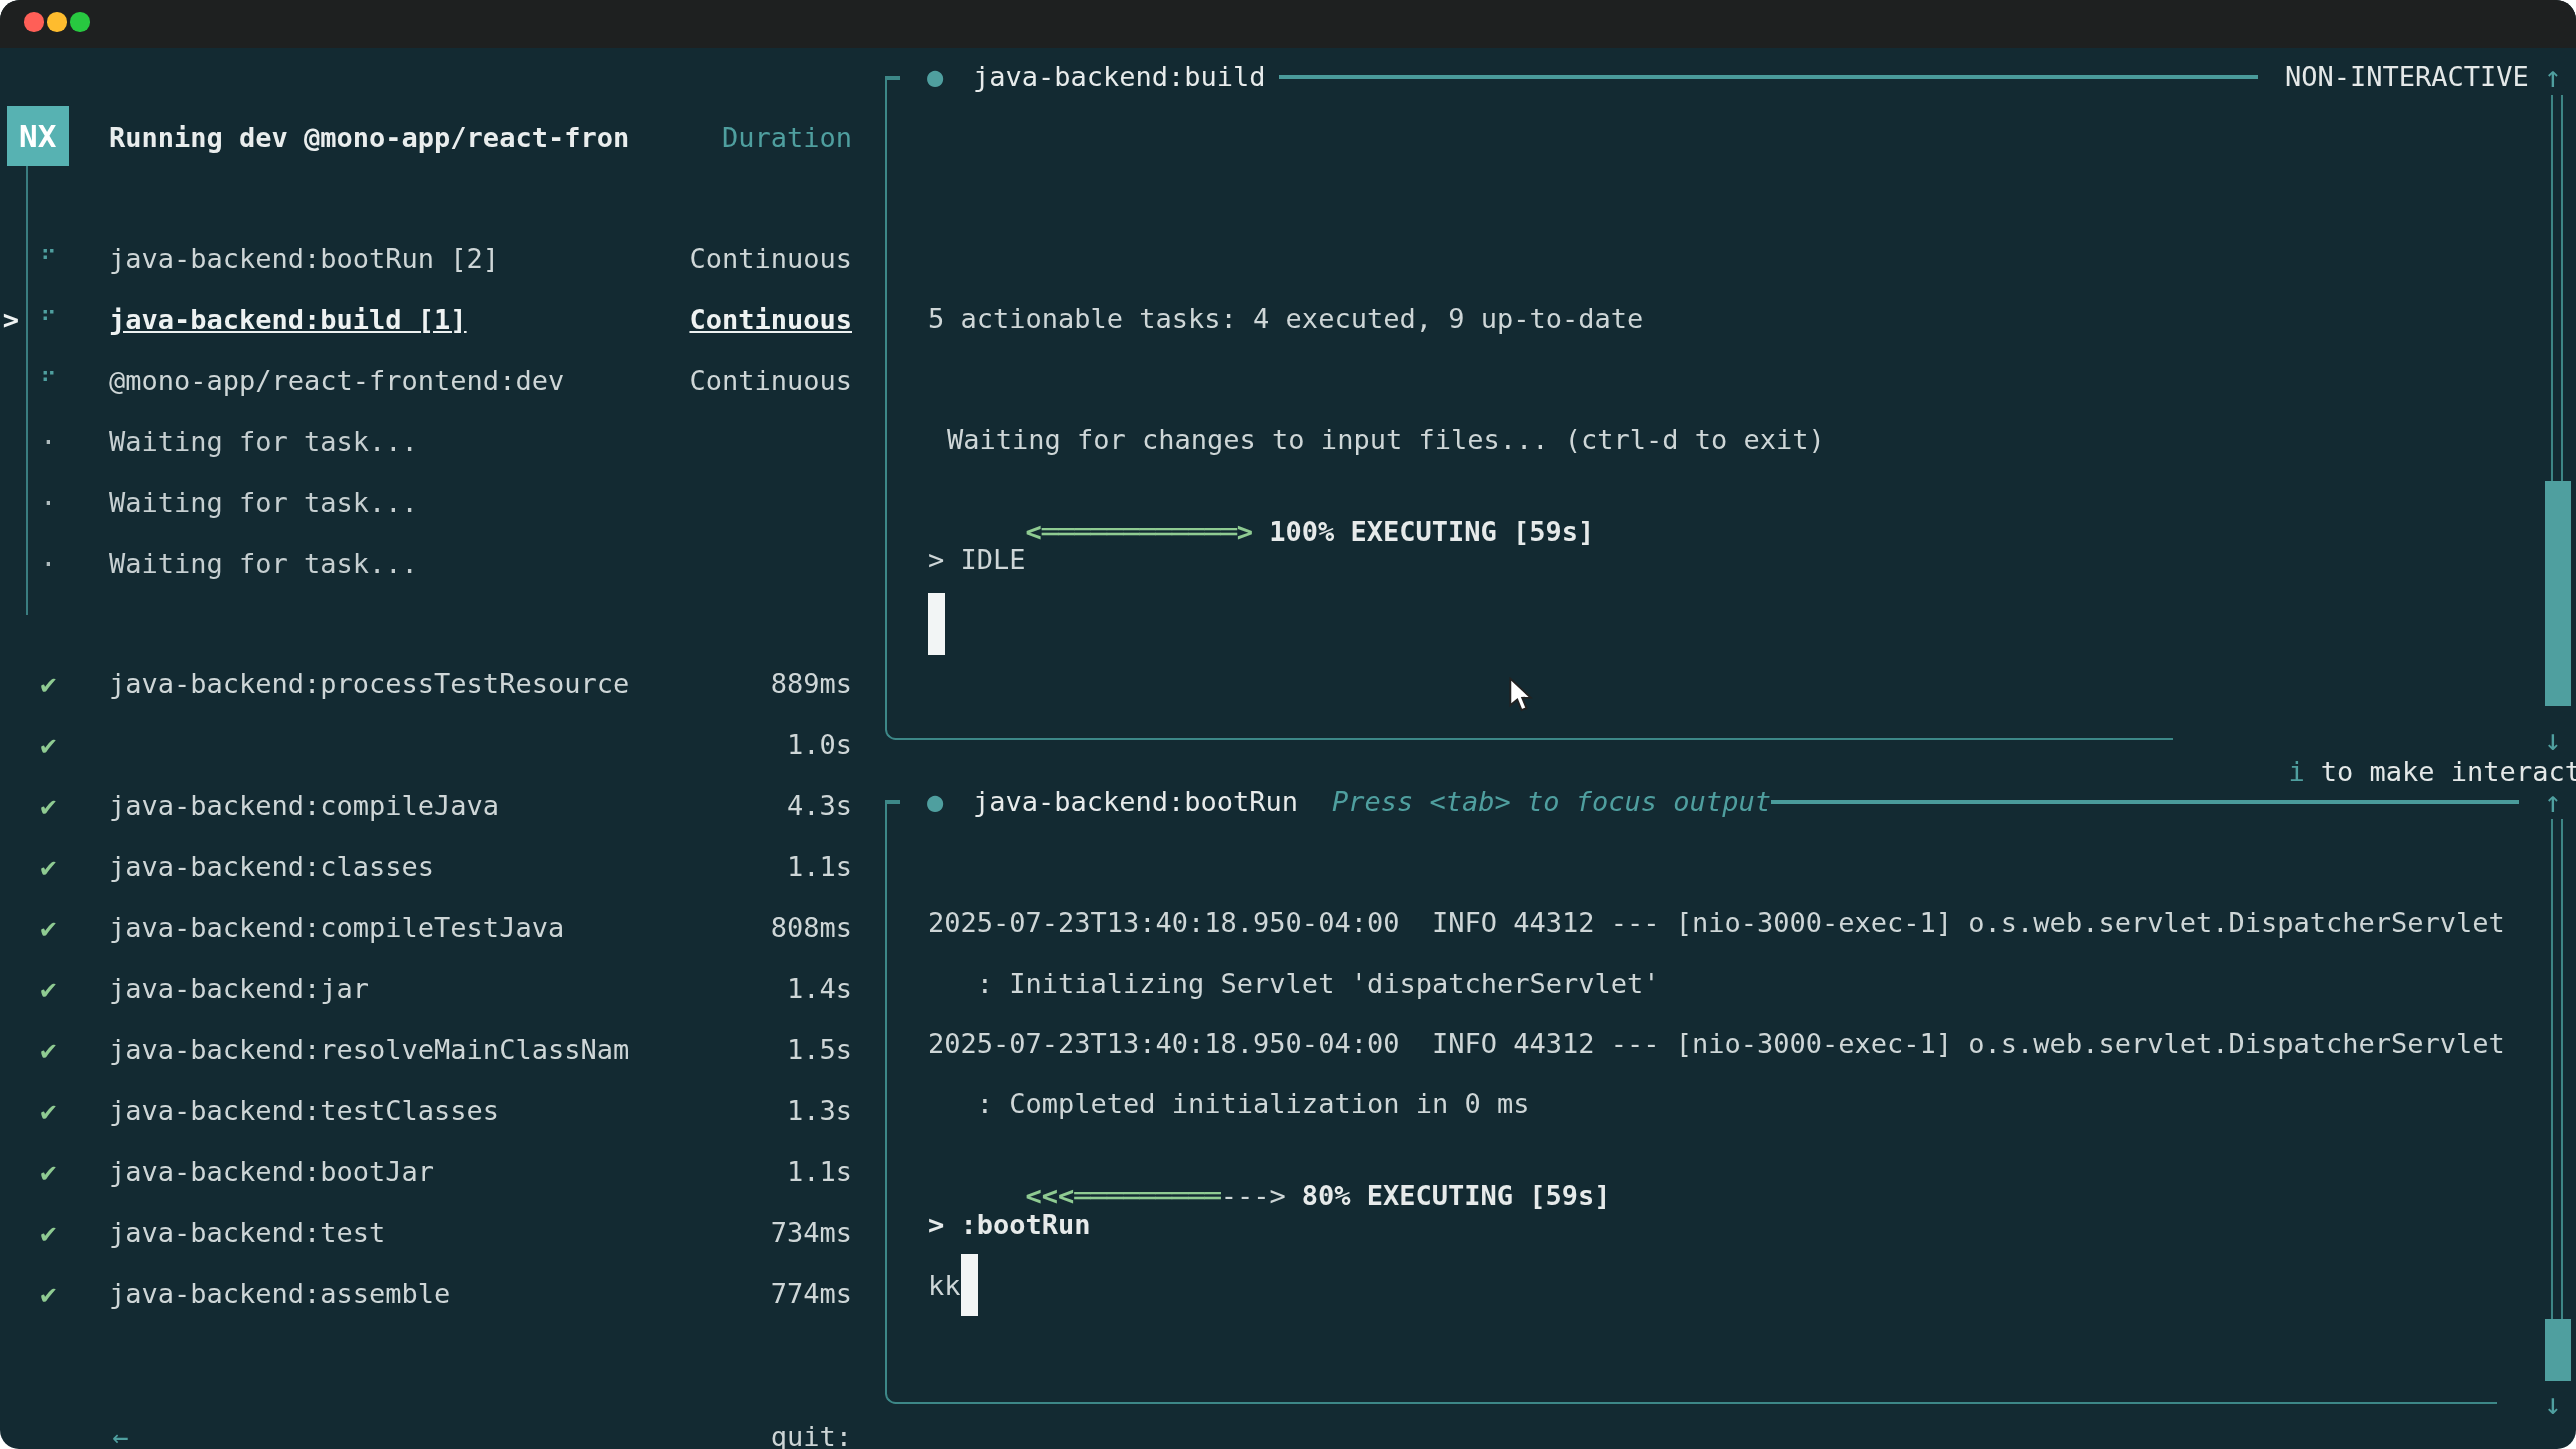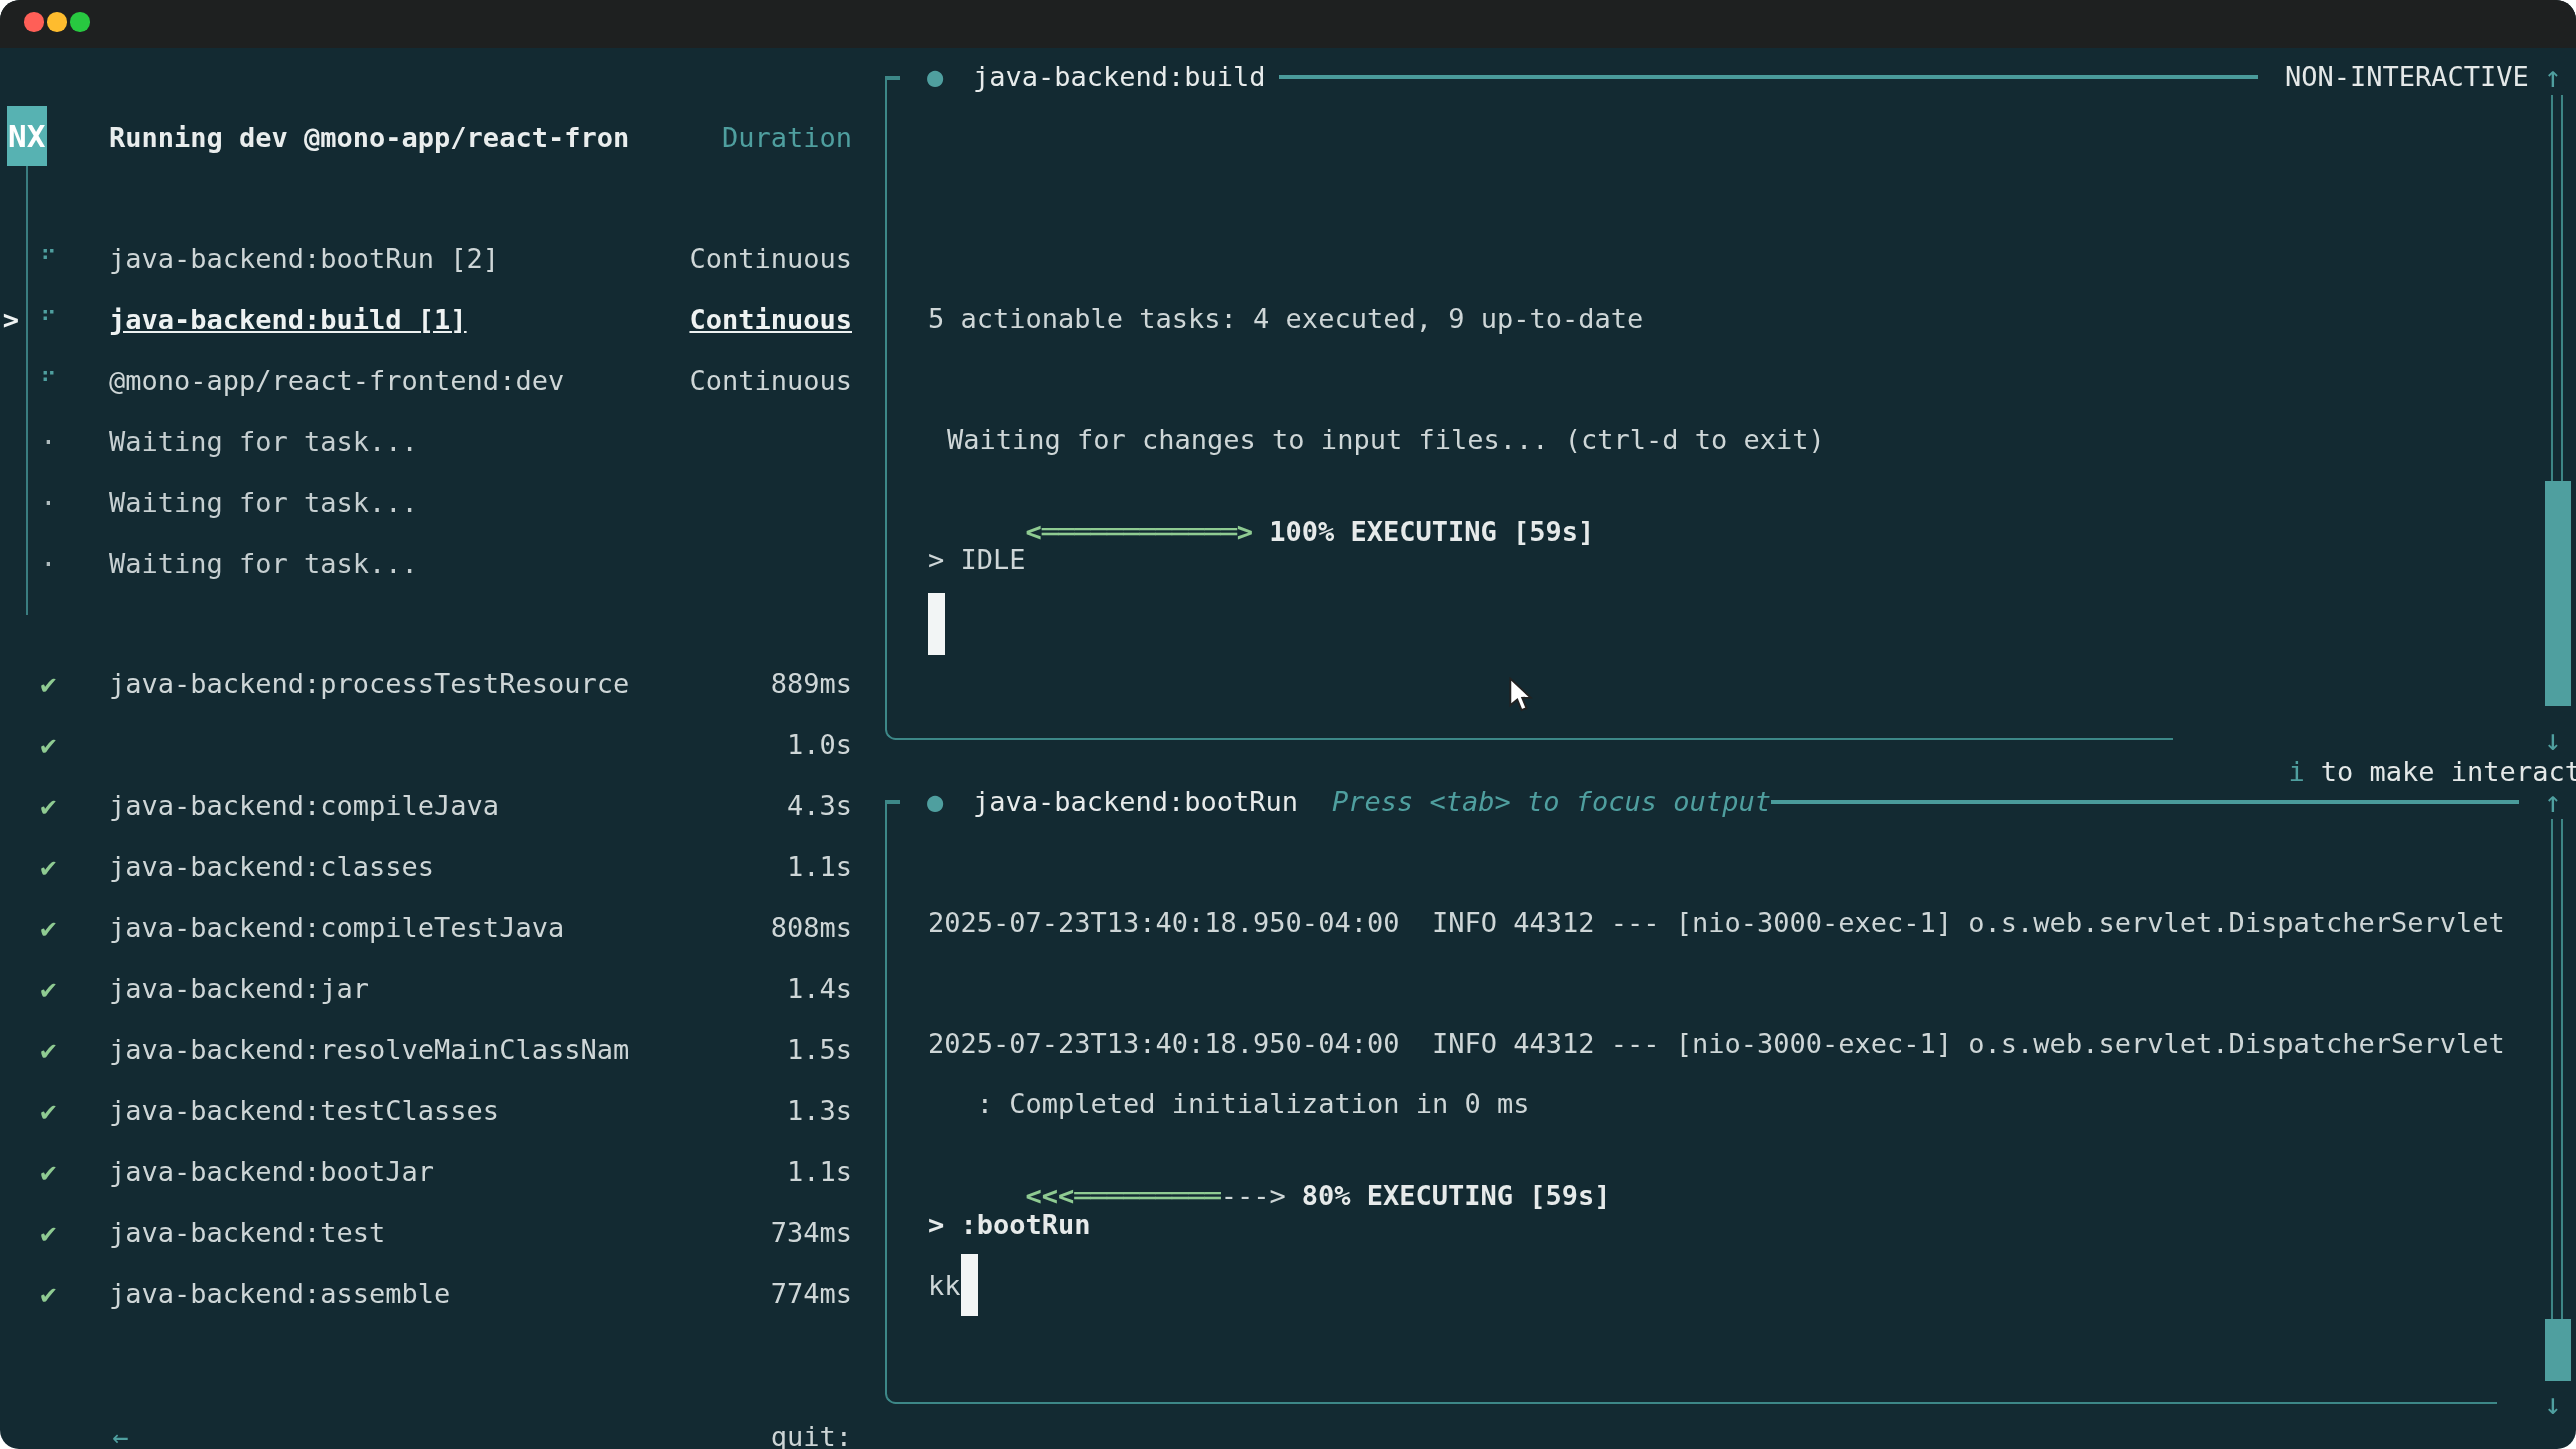--- a/index.html
+++ b/index.html
@@ -7,21 +7,21 @@
   body{font-family:"DejaVu Sans Mono","DejaVu Sans",monospace;}
   .window{position:absolute;inset:0;border-radius:20px 20px 19px 19px;overflow:hidden;background:var(--background,#132a32);}
   .titlebar{position:absolute;top:0;left:0;right:0;height:48px;background:var(--titlebar,#1e2020);}
   .light{position:absolute;top:12px;width:19.5px;height:19.5px;border-radius:50%;}
   .light.red{left:24px;background:var(--traffic_red);}
   .light.yellow{left:47px;background:var(--traffic_yellow);}
   .light.green{left:70px;background:var(--traffic_green);}
   .content{position:absolute;top:48px;left:0;right:0;bottom:0;font-size:27px;line-height:32px;color:var(--text,#d6dcdd);}
   .abs{position:absolute;white-space:pre;}
   
-  .nx-badge{position:absolute;left:6.7px;top:58px;width:40px;height:60px;background:var(--accent_bright);
+  .nx-badge{position:absolute;left:6.7px;top:58px;width:62px;height:60px;background:var(--accent_bright);
             color:#ffffff;font-weight:bold;font-size:31px;line-height:60px;text-align:center;}
   .panel-title{left:109px;top:74px;font-weight:bold;color:#e9eded;}
   .duration-header{left:0;width:852px;text-align:right;top:74px;color:var(--accent);}
   .guide-line{position:absolute;left:25.5px;top:118px;width:2px;height:449px;background:#3a7d80;}
   .rows{position:absolute;left:0;width:872px;}
   .running-rows{top:180px;}
   .completed-rows{top:605px;}
   .task-row{position:relative;height:61px;}
   .task-row span{position:absolute;top:50%;transform:translateY(-50%);white-space:pre;}
   .sel-arrow{left:2.7px;width:23px;color:#eef2f2;font-weight:bold;}
@@ -236,20 +236,21 @@
 
     <div class="pane-box pane-bottom"></div>
     <div class="stub" style="left:885px;top:752px;width:14.8px;"></div>
     <span class="abs bullet" style="left:927px;top:738px;">●</span>
     <span class="abs pane-title" style="left:973px;top:738px;">java-backend:bootRun</span>
     <span class="abs tealtext" style="left:1332px;top:738px;font-style:italic;">Press &lt;tab&gt; to focus output</span>
     <div class="hline" style="left:1771px;top:752px;width:748px;"></div>
     <span class="abs scroll-arrow" style="left:2533px;top:738px;">↑</span>
 
     <div class="abs gray" style="left:928px;top:859px;">2025-07-23T13:40:18.950-04:00  INFO 44312 --- [nio-3000-exec-1] o.s.web.servlet.DispatcherServlet</div>
+    <div class="abs gray" style="left:928px;top:920px;">   : Initializing Servlet 'dispatcherServlet'</div>
     <div class="abs gray" style="left:928px;top:980px;">2025-07-23T13:40:18.950-04:00  INFO 44312 --- [nio-3000-exec-1] o.s.web.servlet.DispatcherServlet</div>
     <div class="abs gray" style="left:928px;top:1040px;">   : Completed initialization in 0 ms</div>
     <div class="abs" style="left:928px;top:1100px;">
       <span class="green-bold">&lt;&lt;&lt;═════════</span><span class="gray">---&gt;</span><span class="bold" style="margin-left:16px;">80% EXECUTING [59s]</span>
     </div>
     <div class="abs bold" style="left:928px;top:1161px;">&gt; :bootRun</div>
     <div class="abs gray" style="left:928px;top:1222px;">kk</div>
     <div class="cursor" style="left:961px;top:1206px;"></div>
 
     <div class="scroll-track" style="top:771px;height:500px;"></div>

